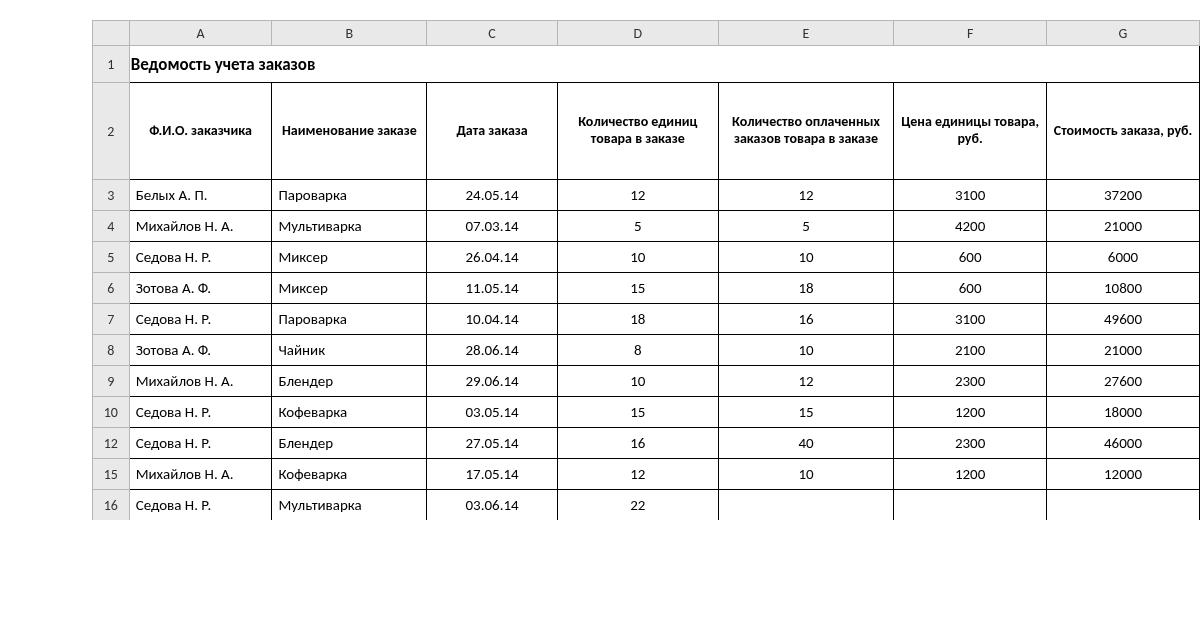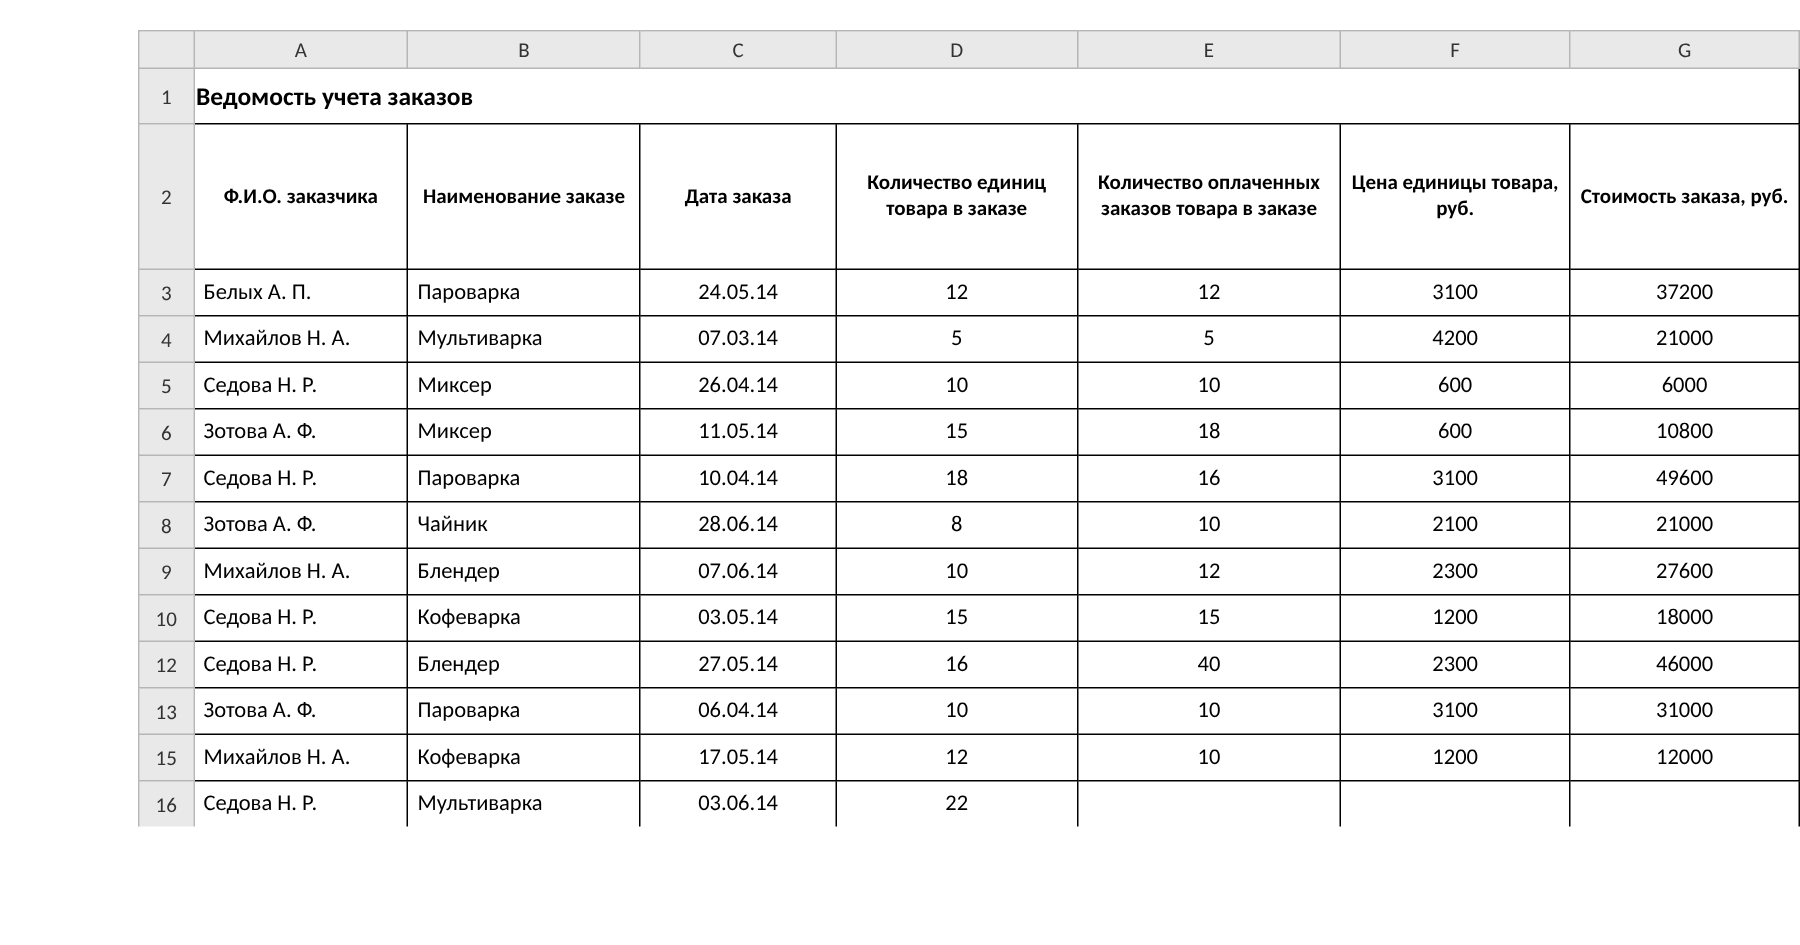--- a/index.html
+++ b/index.html
@@ -189,21 +189,21 @@
             <td class="cell c-center">28.06.14</td>
             <td class="cell c-center">8</td>
             <td class="cell c-center">10</td>
             <td class="cell c-center">2100</td>
             <td class="cell c-center">21000</td>
           </tr>
           <tr>
             <td class="row-head">9</td>
             <td class="cell c-left">Михайлов Н. А.</td>
             <td class="cell c-left">Блендер</td>
-            <td class="cell c-center">07.06.14</td>
+            <td class="cell c-center">29.06.14</td>
             <td class="cell c-center">10</td>
             <td class="cell c-center">12</td>
             <td class="cell c-center">2300</td>
             <td class="cell c-center">27600</td>
           </tr>
           <tr>
             <td class="row-head">10</td>
             <td class="cell c-left">Седова Н. Р.</td>
             <td class="cell c-left">Кофеварка</td>
             <td class="cell c-center">03.05.14</td>
@@ -214,30 +214,20 @@
           </tr>
           <tr>
             <td class="row-head">12</td>
             <td class="cell c-left">Седова Н. Р.</td>
             <td class="cell c-left">Блендер</td>
             <td class="cell c-center">27.05.14</td>
             <td class="cell c-center">16</td>
             <td class="cell c-center">40</td>
             <td class="cell c-center">2300</td>
             <td class="cell c-center">46000</td>
-          </tr>
-          <tr>
-            <td class="row-head">13</td>
-            <td class="cell c-left">Зотова А. Ф.</td>
-            <td class="cell c-left">Пароварка</td>
-            <td class="cell c-center">06.04.14</td>
-            <td class="cell c-center">10</td>
-            <td class="cell c-center">10</td>
-            <td class="cell c-center">3100</td>
-            <td class="cell c-center">31000</td>
           </tr>
           <tr>
             <td class="row-head">15</td>
             <td class="cell c-left">Михайлов Н. А.</td>
             <td class="cell c-left">Кофеварка</td>
             <td class="cell c-center">17.05.14</td>
             <td class="cell c-center">12</td>
             <td class="cell c-center">10</td>
             <td class="cell c-center">1200</td>
             <td class="cell c-center">12000</td>

